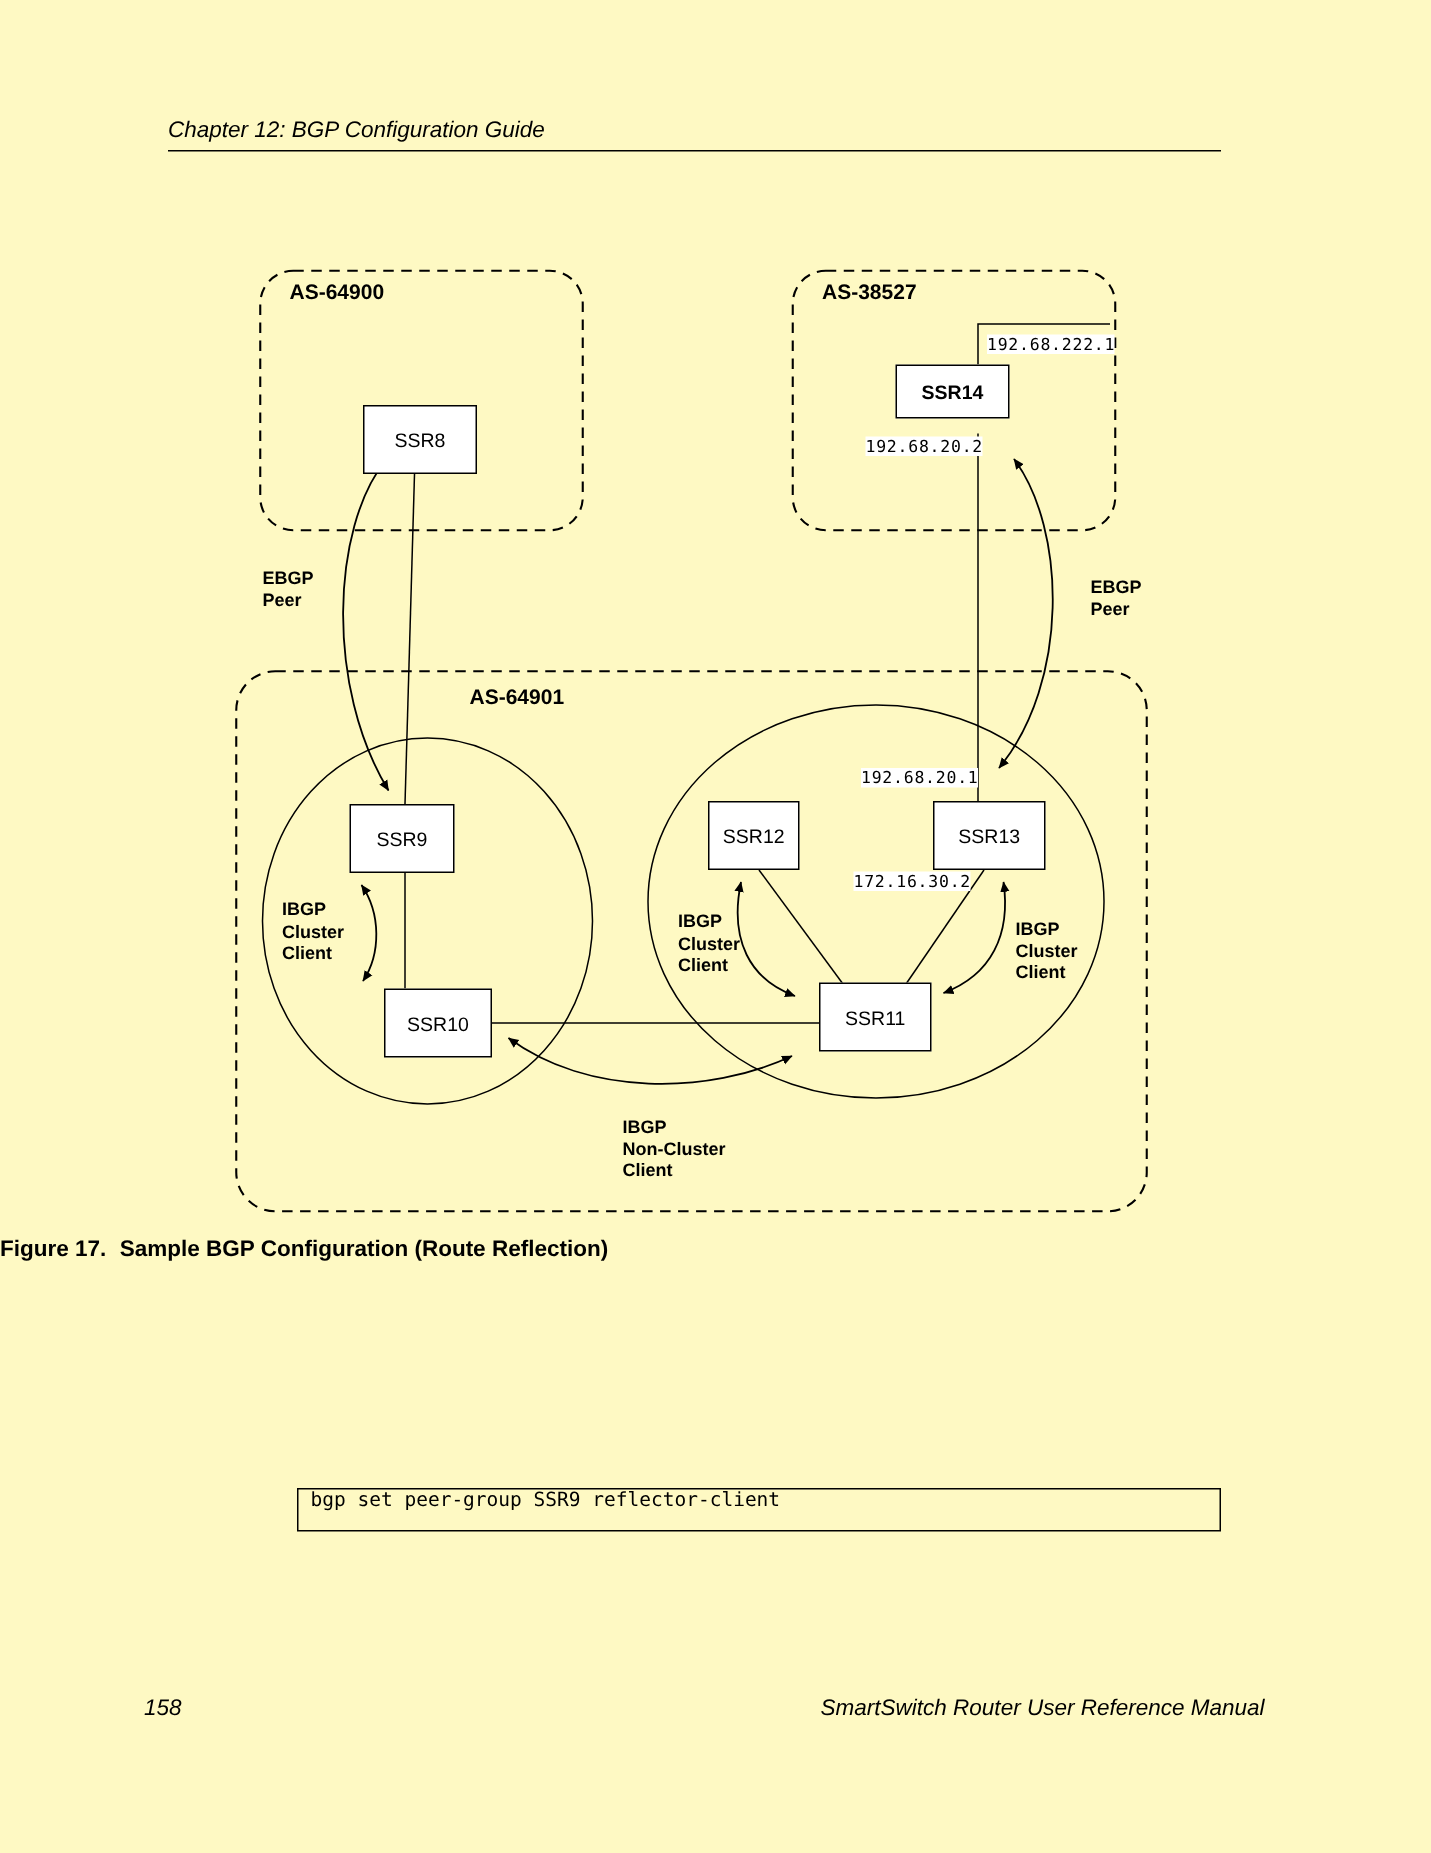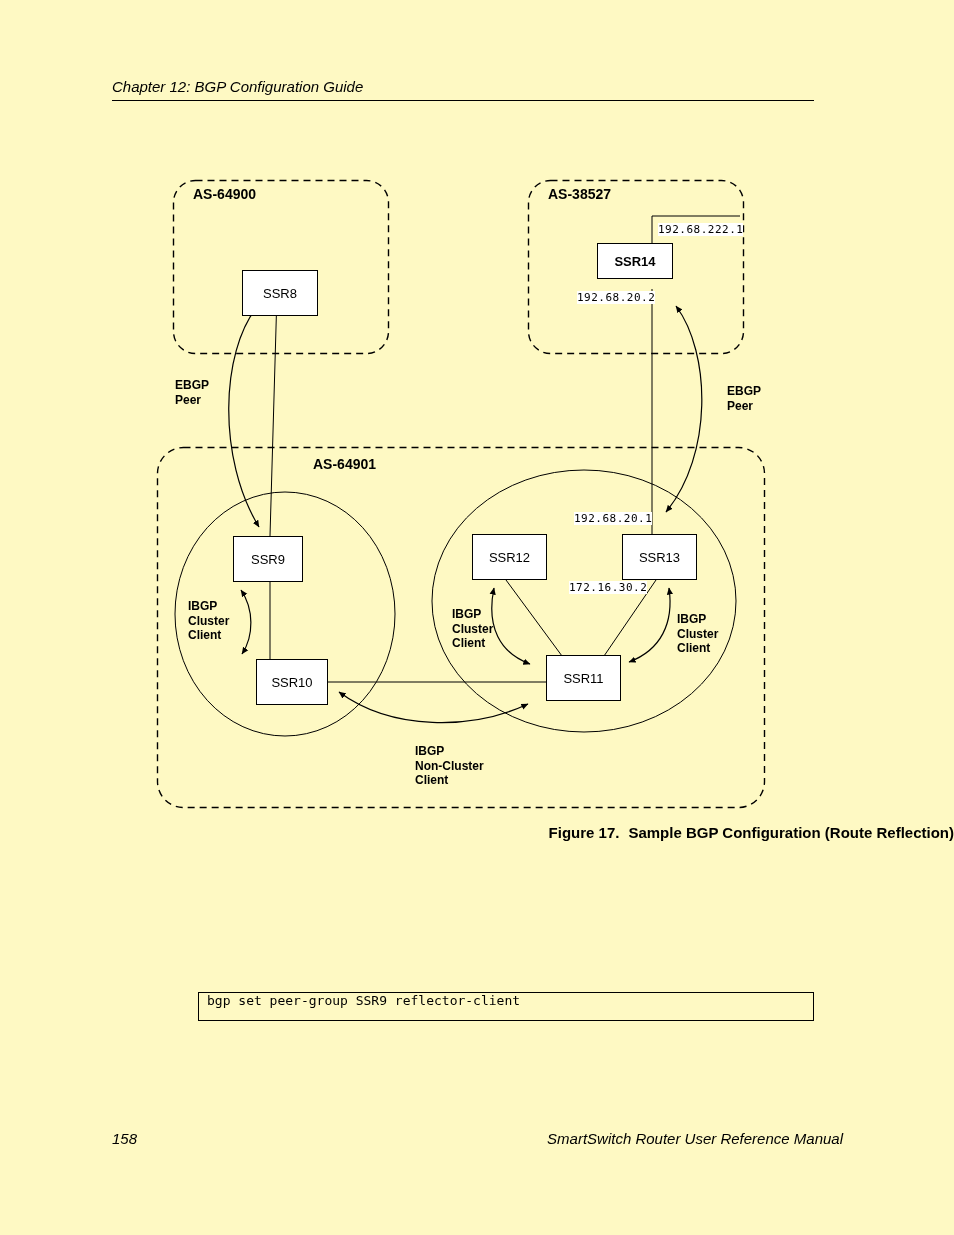--- a/index.html
+++ b/index.html
@@ -33,31 +33,31 @@
   .ip {
     position: absolute; font-family: "DejaVu Sans Mono", monospace;
     font-size: 11px; letter-spacing: 0.5px; z-index: 4; background: #fff;
   }
   .lbl {
     position: absolute; font-weight: bold; font-size: 12px;
     line-height: 14.5px; z-index: 4;
   }
   .caption {
     position: absolute; left: 0; top: 824px; width: 954px;
-    text-align: right; font-weight: bold; font-size: 15px; z-index: 4;
+    text-align: left; font-weight: bold; font-size: 15px; z-index: 4;
   }
   .caption .cap-text { margin-left: 9px; }
   .code-box {
     position: absolute; left: 198px; top: 992px; width: 616px; height: 29px;
     border: 1px solid #000; box-sizing: border-box;
     display: flex; align-items: flex-start; padding-left: 8px;
     font-family: "DejaVu Sans Mono", monospace; font-size: 13px; z-index: 4;
   }
   .footer-num {
-    position: absolute; left: 112px; top: 1130px;
+    position: absolute; left: 96px; top: 1130px;
     font-style: italic; font-size: 15px;
   }
   .footer-title {
     position: absolute; right: 140px; top: 1130px;
     font-style: italic; font-size: 15px; margin-left: 44px;
   }
 </style>
 </head>
 <body>
 
@@ -97,21 +97,21 @@
   </svg>
 
   <div class="as-label" style="left:193px; top:186px;">AS-64900</div>
   <div class="as-label" style="left:548px; top:186px;">AS-38527</div>
   <div class="as-label" style="left:313px; top:456px;">AS-64901</div>
 
   <div class="node" style="left:242px; top:247px; width:76px; height:46px;margin-top:23px;">SSR8</div>
   <div class="node" style="left:597px; top:243px; width:76px; height:36px;font-weight:bold;">SSR14</div>
   <div class="node" style="left:233px; top:536px; width:70px; height:46px;">SSR9</div>
   <div class="node" style="left:256px; top:659px; width:72px; height:46px;">SSR10</div>
-  <div class="node" style="left:472px; top:534px; width:75px; height:46px;">SSR12</div>
+  <div class="node" style="left:472px; top:534px; width:61px; height:46px;">SSR12</div>
   <div class="node" style="left:622px; top:534px; width:75px; height:46px;">SSR13</div>
   <div class="node" style="left:546px; top:655px; width:75px; height:46px;">SSR11</div>
 
   <div class="ip" style="left:658px; top:223px;">192.68.222.1</div>
   <div class="ip" style="left:577px; top:291px;">192.68.20.2</div>
   <div class="ip" style="left:574px; top:512px;">192.68.20.1</div>
   <div class="ip" style="left:569px; top:581px;">172.16.30.2</div>
 
   <div class="lbl" style="left:175px; top:378px;">
     <div>EBGP</div>

